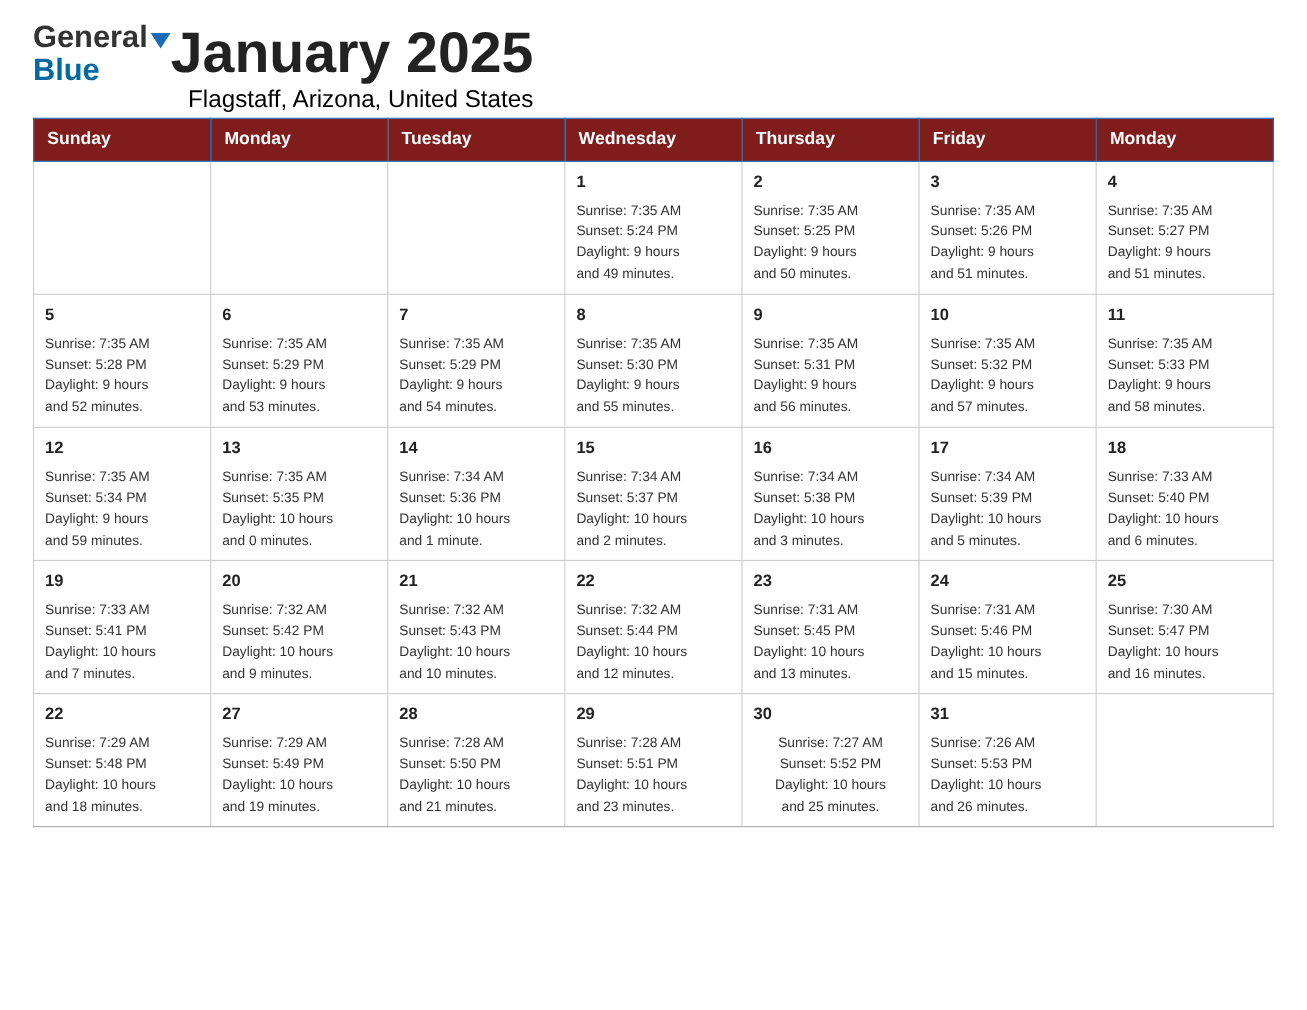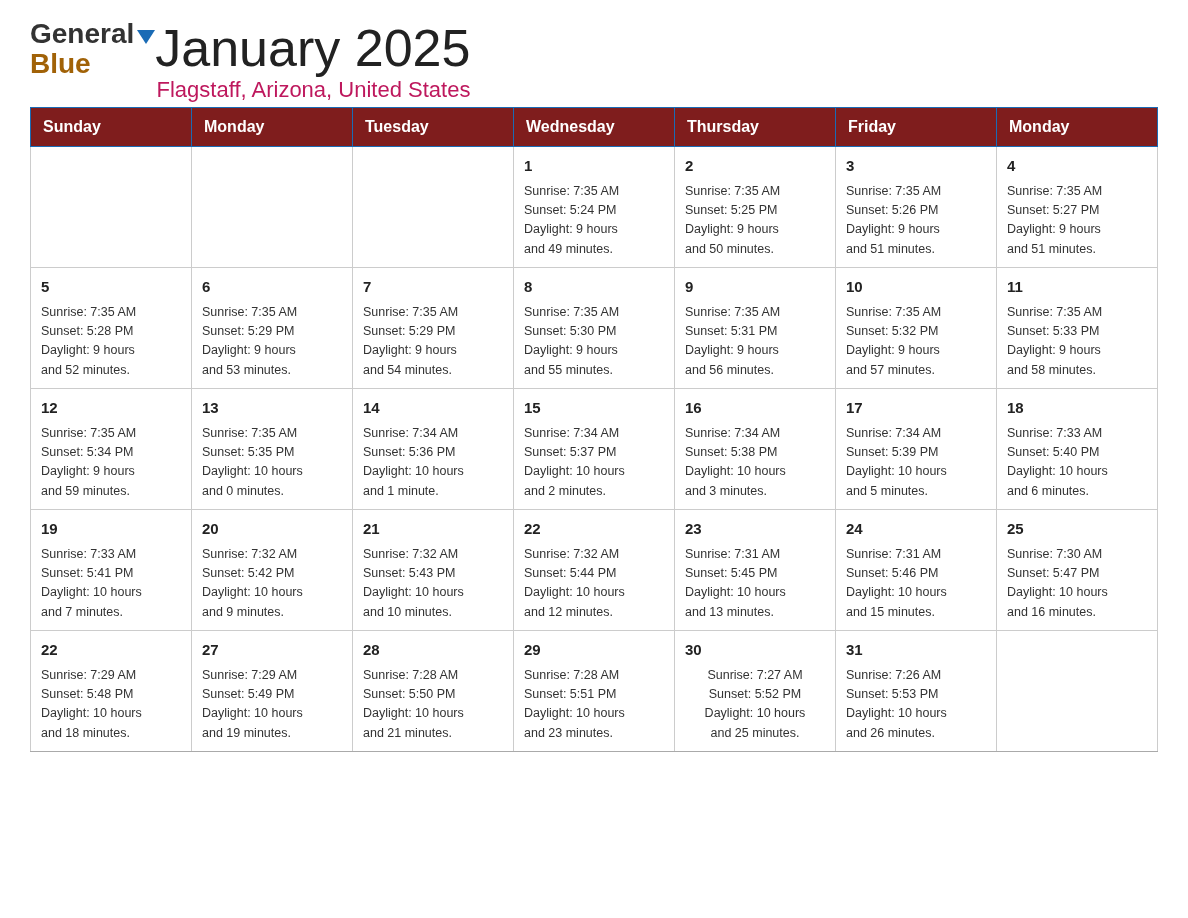--- a/index.html
+++ b/index.html
@@ -19,28 +19,28 @@
     .logo {
       display: flex;
       flex-direction: column;
       align-items: flex-start;
     }
     .title-block {
       text-align: right;
     }
     .title-block h1 {
       font-size: 52px;
-      font-weight: normal;
+      font-weight: bold;
       color: #222;
       line-height: 1.1;
     }
     .title-block h2 {
       font-size: 22px;
       font-weight: normal;
-      color: #be185d;
+      color: #000000;
     }
     .calendar {
       width: 100%;
       border-collapse: collapse;
     }
     .calendar thead tr th {
       background-color: #7f1d1d;
       color: #fff;
       font-size: 16px;
       font-weight: bold;
@@ -79,21 +79,21 @@
 </head>
 <body>
 
 <div class="header">
   <div class="logo">
     <div style="display:flex; align-items:flex-end; line-height:1;">
       <span style="font-size:28px; font-weight:bold; color:#333; font-family:Arial,sans-serif;">General</span>
       <span style="display:inline-block; width:0; height:0; border-left:9px solid transparent; border-right:9px solid transparent; border-top:14px solid #1a6bb5; margin-left:3px; margin-bottom:4px;"></span>
     </div>
     <div>
-      <span style="font-size:28px; font-weight:bold; color:#a16207; font-family:Arial,sans-serif;">Blue</span>
+      <span style="font-size:28px; font-weight:bold; color:#0369a1; font-family:Arial,sans-serif;">Blue</span>
     </div>
   </div>
   <div class="title-block">
     <h1>January 2025</h1>
     <h2>Flagstaff, Arizona, United States</h2>
   </div>
 </div>
 
 <table class="calendar">
   <thead>

